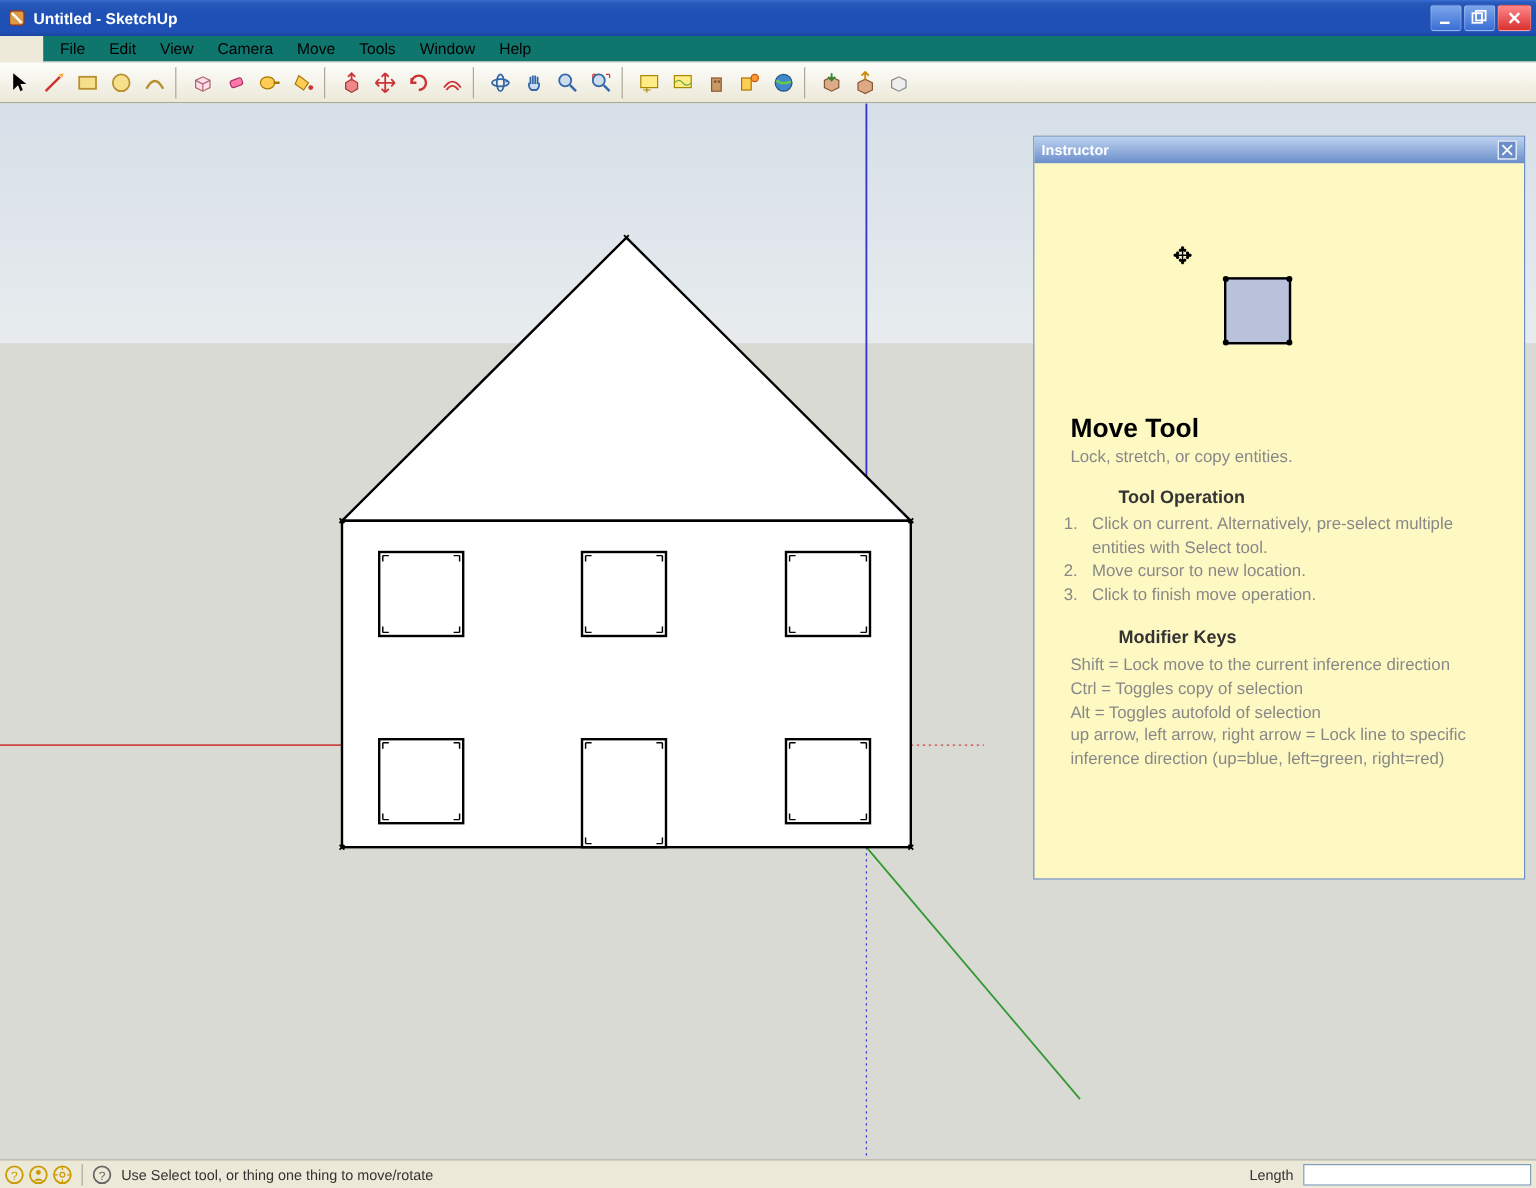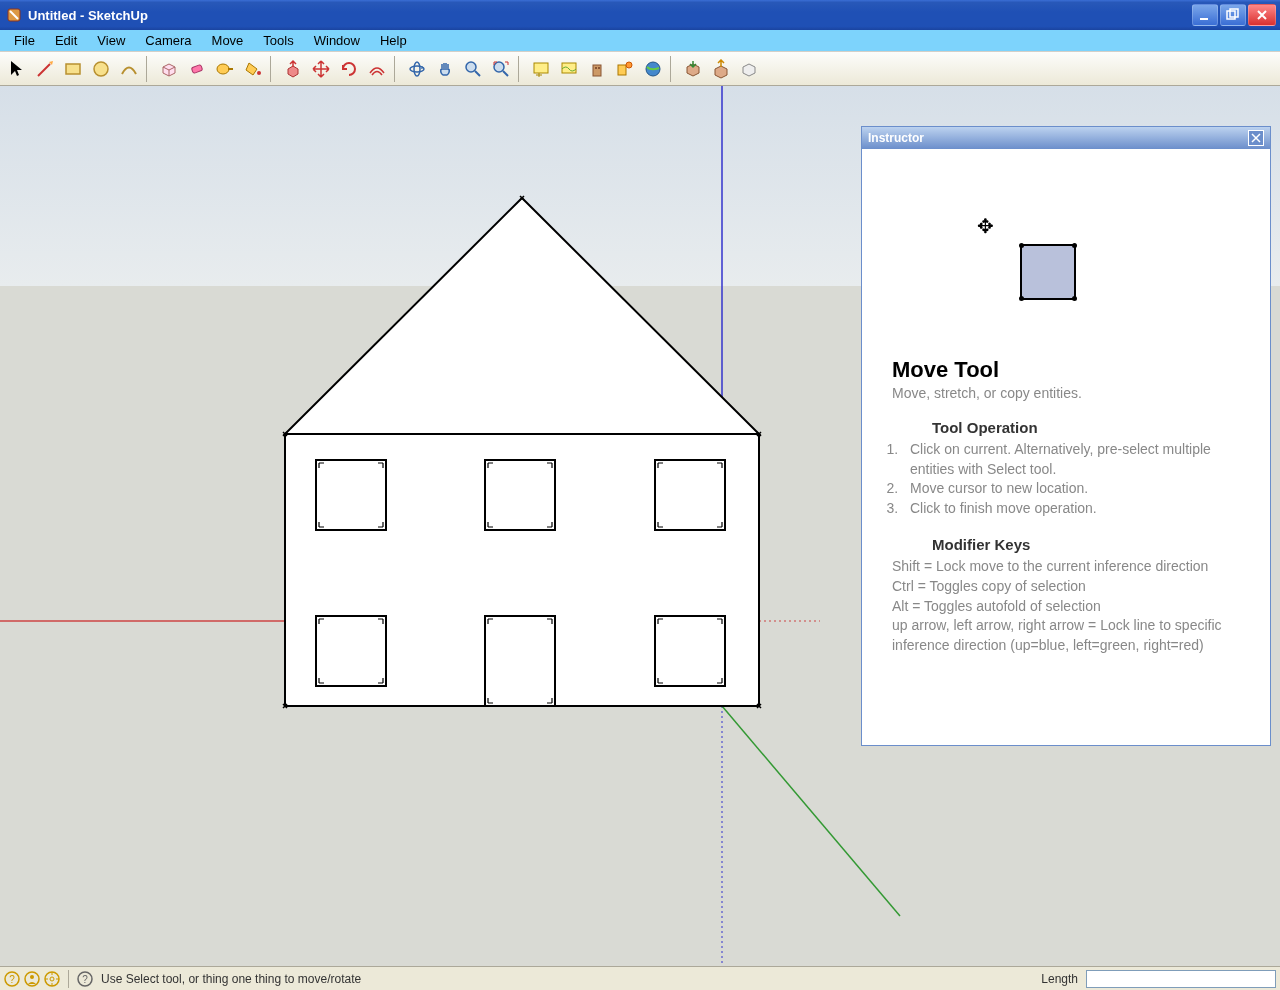--- a/index.html
+++ b/index.html
@@ -18,22 +18,22 @@
 .win-btn {
   width: 26px; height: 22px; border-radius: 3px; border: 1px solid #fff3;
   display: flex; align-items: center; justify-content: center; font-weight: bold;
 }
 .win-btn.min, .win-btn.max { background: linear-gradient(to bottom, #7ba7ea, #3a6ed5); }
 .win-btn.close { background: linear-gradient(to bottom, #f88, #d83030); width: 28px; }
 .win-btn svg { width: 14px; height: 14px; }
 
 
 .menubar {
-  height: 22px; background: #7dd3fc; display: flex; align-items: center; font-size: 13px;
-  padding: 0 4px; border-bottom: 1px solid #d4d0c8;
+  height: 22px; background: #0f766e; display: flex; align-items: center; font-size: 13px;
+  padding: 0 4px; border-bottom: 1px solid #d4d0c8; margin-left: 36px;
 }
 .menubar .menu-item { padding: 2px 10px; cursor: default; }
 
 
 .toolbar {
   height: 34px; background: linear-gradient(to bottom, #fdfdfb, #ece9d8);
   border-bottom: 1px solid #aca899; display: flex; align-items: center; padding: 0 4px; gap: 2px;
 }
 .tool-btn {
   width: 26px; height: 26px; display: flex; align-items: center; justify-content: center;
@@ -48,22 +48,22 @@
   background: #d9dad4; overflow: hidden;
 }
 .sky {
   position: absolute; top: 0; left: 0; right: 0; height: 200px;
   background: linear-gradient(to bottom, #d6dfe8, #e8ecee);
 }
 .viewport svg.axes { position: absolute; top: 0; left: 0; width: 100%; height: 100%; }
 
 
 .instructor {
-  position: absolute; top: 40px; right: 9px; width: 410px; height: 620px;
-  background: #ffffff; border: 1px solid #6b8ecb;
+  position: absolute; top: 27px; right: 9px; width: 410px; height: 620px;
+  background: #fef9c3; border: 1px solid #6b8ecb;
 }
 .instructor .panel-title {
   height: 22px; background: linear-gradient(to bottom, #bcd2ef, #6b8ecb);
   color: #fff; font-size: 12px; font-weight: bold; display: flex; align-items: center;
   padding: 0 6px;
 }
 .instructor .panel-title .spacer { flex: 1; }
 .instructor .panel-close {
   width: 16px; height: 16px; background: #6b8ecb; border: 1px solid #fff;
   display: flex; align-items: center; justify-content: center; font-size: 10px;
@@ -391,21 +391,21 @@
     <div class="panel-body">
       <div class="illus">
         <span class="move-cursor">✥</span>
         <div class="cube">
             <span class="c3"></span>
             <span class="c4"></span>
           </div>
       </div>
       <div class="content">
         <h2>Move Tool</h2>
-        <div class="subtitle">Move, stretch, or copy entities.</div>
+        <div class="subtitle">Lock, stretch, or copy entities.</div>
         <h3>Tool Operation</h3>
         <ol>
           <li>Click on current. Alternatively, pre-select multiple entities with Select tool.</li>
           <li>Move cursor to new location.</li>
           <li>Click to finish move operation.</li>
         </ol>
         <h3>Modifier Keys</h3>
         <div class="keys" style="white-space: pre-line;">Shift = Lock move to the current inference direction
 Ctrl = Toggles copy of selection
 Alt = Toggles autofold of selection

